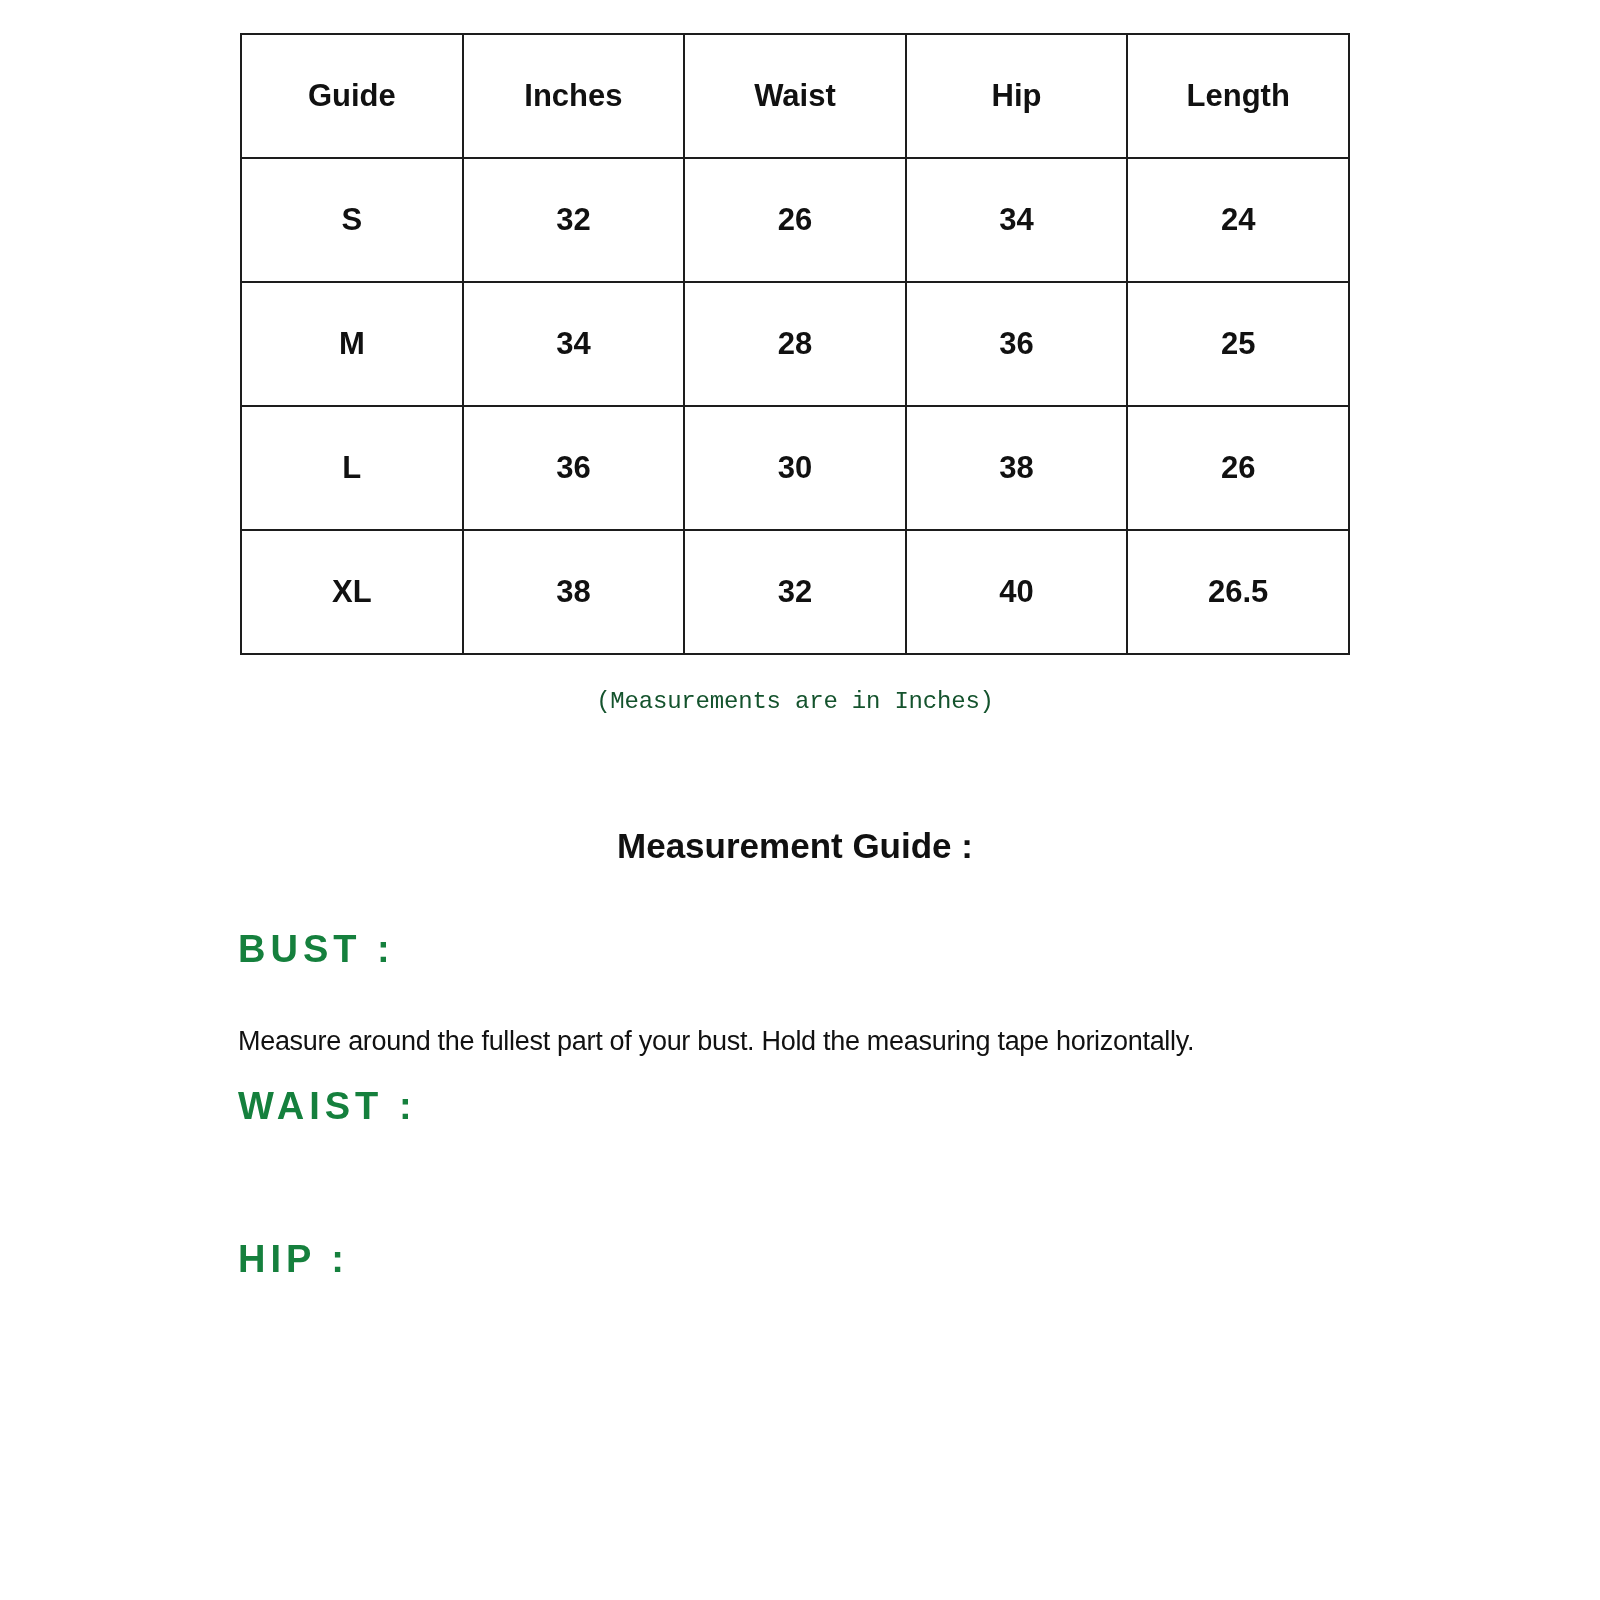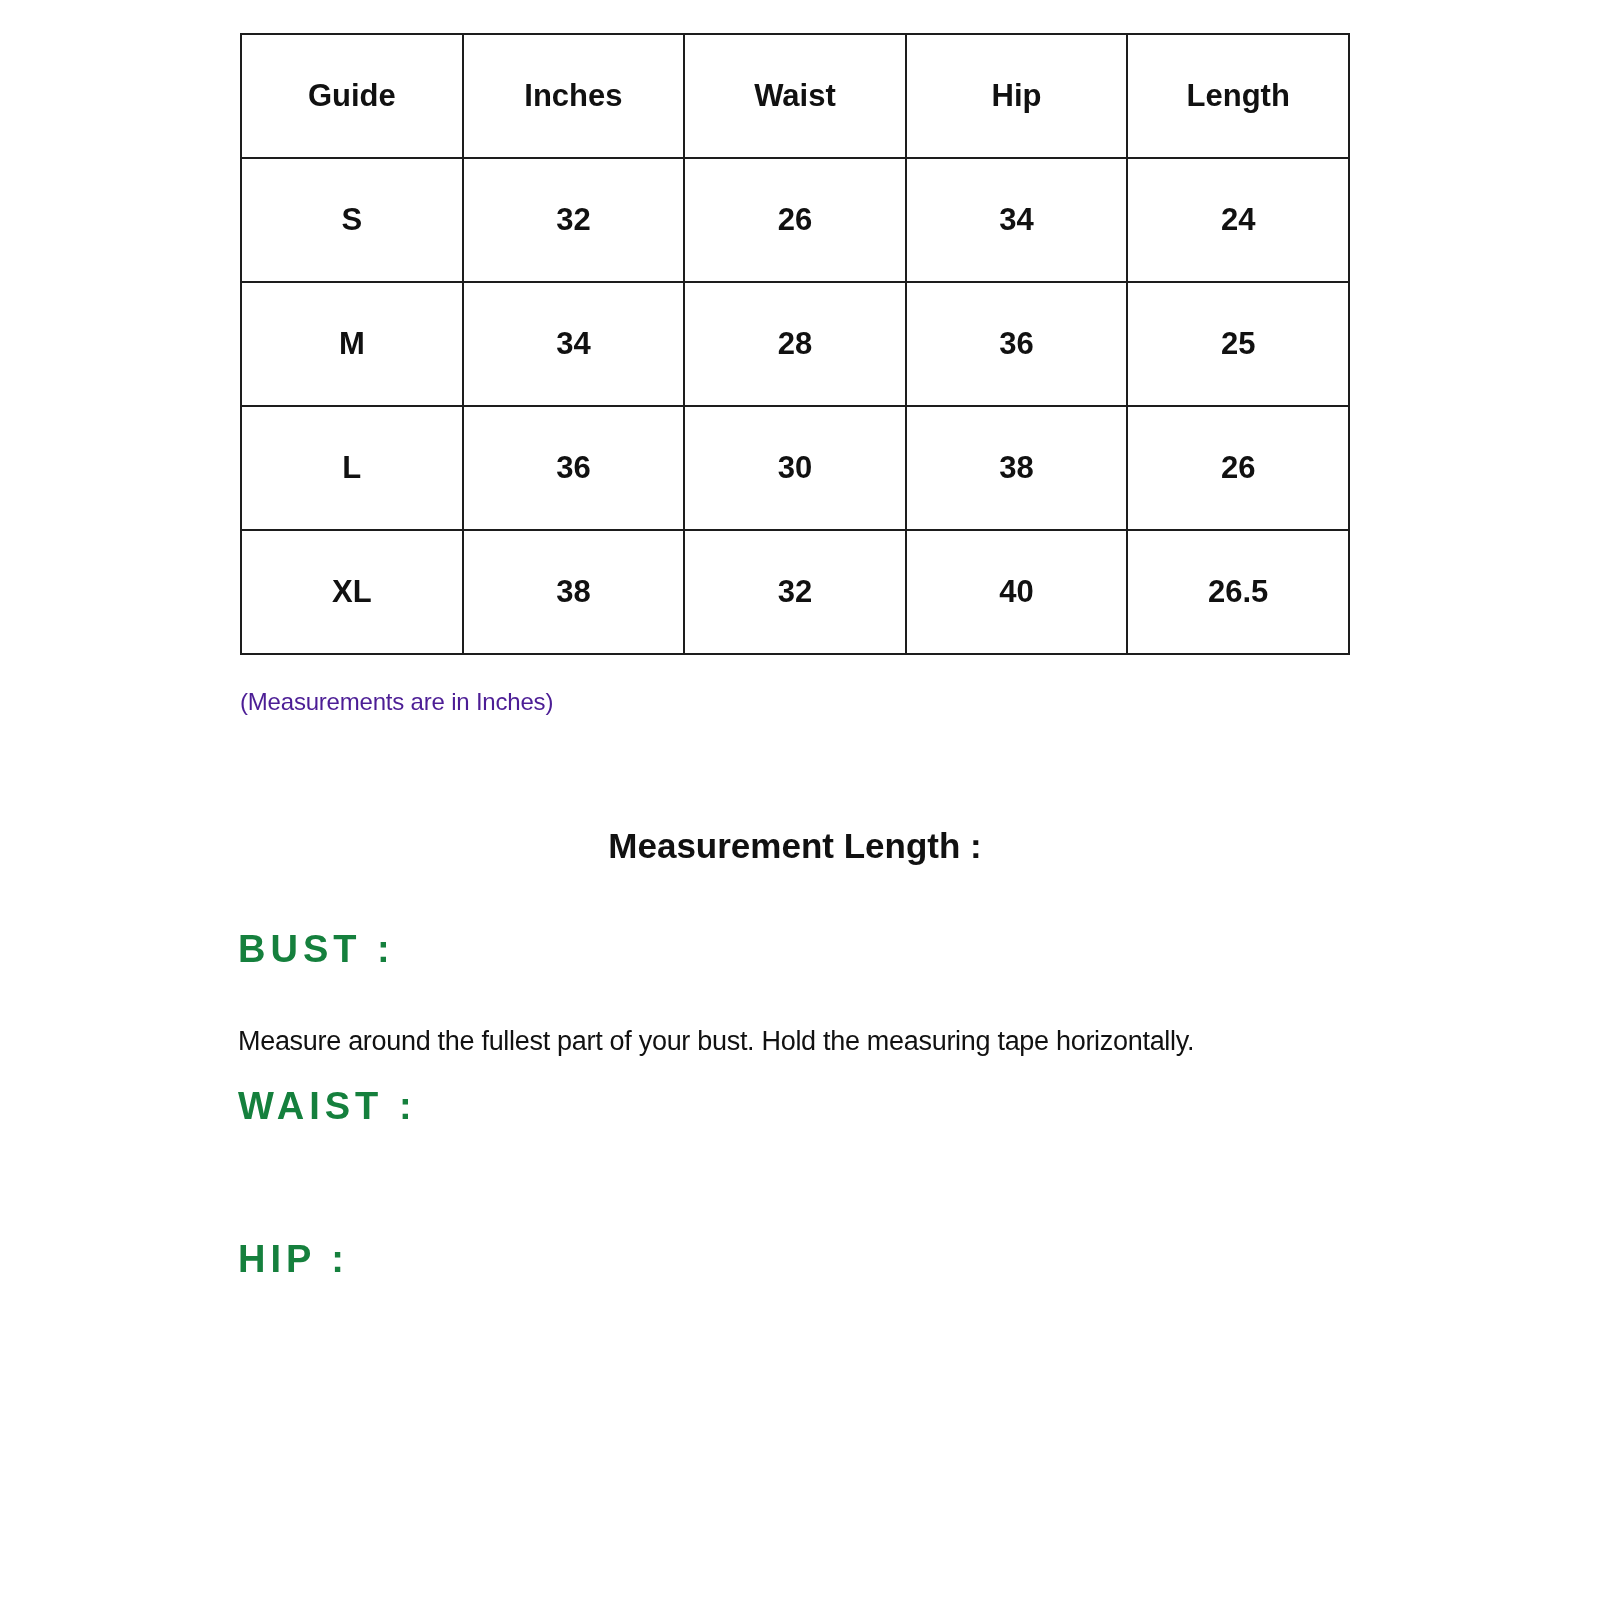--- a/index.html
+++ b/index.html
@@ -39,23 +39,25 @@
     padding: 0;
   }
   table.size-chart tr { height: 124px; }
 
   
   .caption {
     position: absolute;
     left: 240px;
     top: 688px;
     width: 1110px;
+    text-align: center;
     font-size: 24px;
     letter-spacing: -0.2px;
-    color: #4c1d95;
+    color: #14532d;
+    font-family: Liberation Mono, monospace;
   }
 
   
   .guide-title {
     position: absolute;
     left: 240px;
     top: 826px;
     width: 1110px;
     text-align: center;
     font-size: 35px;
@@ -130,21 +132,21 @@
           <td>38</td>
           <td>32</td>
           <td>40</td>
           <td>26.5</td>
         </tr>
       </tbody>
   </table>
 
   <div class="caption">(Measurements are in Inches)</div>
 
-  <div class="guide-title">Measurement Length :</div>
+  <div class="guide-title">Measurement Guide :</div>
 
   <div class="section-heading heading-bust">BUST :</div>
   <div class="section-text text-bust">Measure around the fullest part of your bust. Hold the measuring tape horizontally.</div>
 
   <div class="section-heading heading-waist">WAIST :</div>
 
   <div class="section-heading heading-hip">HIP :</div>
 
 </div>
 

